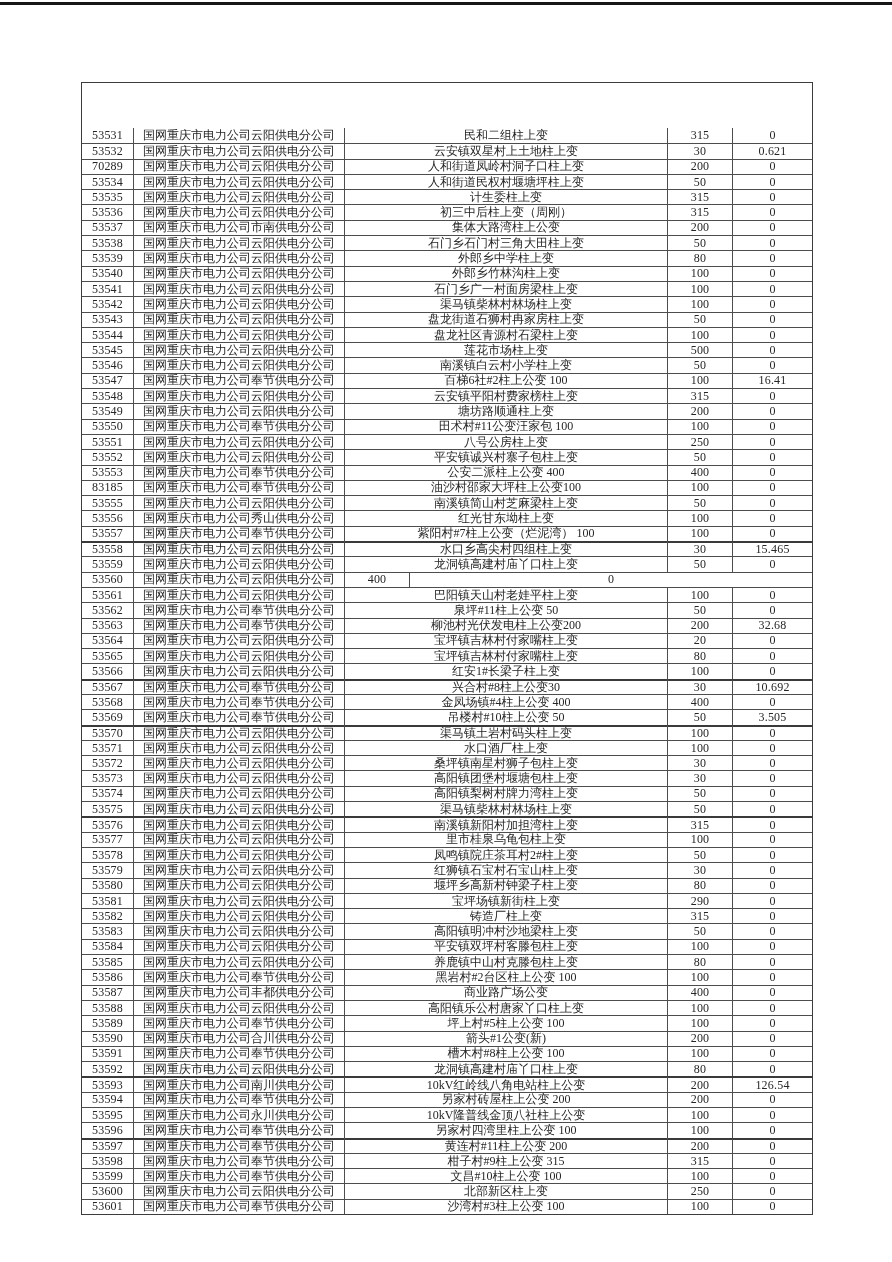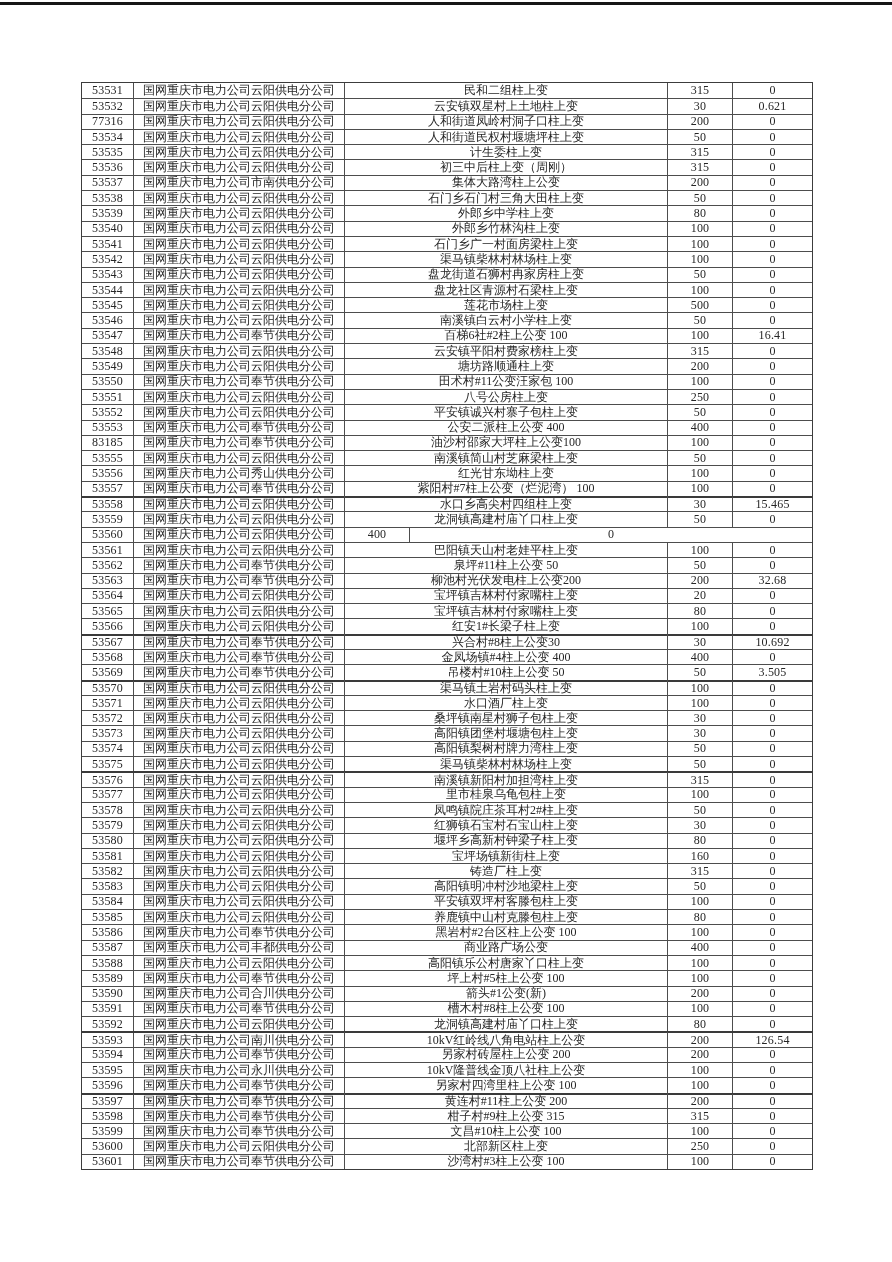--- a/index.html
+++ b/index.html
@@ -22,21 +22,21 @@
     border:1.5px solid #3c3c3c;
     box-sizing:border-box;
     background:#ffffff;
   }
   .row{
     display:flex;
     height:15.3px;
     box-sizing:border-box;
     border-top:1px solid #4d4d4d;
   }
-  .row:first-child{border-top:none;}
+  .row:first-child{border-top:none;margin-top:45px;}
   .row.thick{border-top-width:2px;border-top-color:#3a3a3a;align-items:center;}
   .cell{
     display:flex;
     align-items:center;
     justify-content:center;
     box-sizing:border-box;
     border-right:1px solid #4d4d4d;
     font-size:12px;
     color:#262626;
     white-space:nowrap;
@@ -64,21 +64,21 @@
         <div class="cell c-val">0</div>
       </div>
       <div class="row">
         <div class="cell c-id">53532</div>
         <div class="cell c-company">国网重庆市电力公司云阳供电分公司</div>
         <div class="cell c-name">云安镇双星村上土地柱上变</div>
         <div class="cell c-cap">30</div>
         <div class="cell c-val">0.621</div>
       </div>
       <div class="row">
-        <div class="cell c-id">77316</div>
+        <div class="cell c-id">70289</div>
         <div class="cell c-company">国网重庆市电力公司云阳供电分公司</div>
         <div class="cell c-name">人和街道凤岭村洞子口柱上变</div>
         <div class="cell c-cap">200</div>
         <div class="cell c-val">0</div>
       </div>
       <div class="row">
         <div class="cell c-id">53534</div>
         <div class="cell c-company">国网重庆市电力公司云阳供电分公司</div>
         <div class="cell c-name">人和街道民权村堰塘坪柱上变</div>
         <div class="cell c-cap">50</div>
@@ -402,21 +402,21 @@
         <div class="cell c-id">53580</div>
         <div class="cell c-company">国网重庆市电力公司云阳供电分公司</div>
         <div class="cell c-name">堰坪乡高新村钟梁子柱上变</div>
         <div class="cell c-cap">80</div>
         <div class="cell c-val">0</div>
       </div>
       <div class="row">
         <div class="cell c-id">53581</div>
         <div class="cell c-company">国网重庆市电力公司云阳供电分公司</div>
         <div class="cell c-name">宝坪场镇新街柱上变</div>
-        <div class="cell c-cap">160</div>
+        <div class="cell c-cap">290</div>
         <div class="cell c-val">0</div>
       </div>
       <div class="row">
         <div class="cell c-id">53582</div>
         <div class="cell c-company">国网重庆市电力公司云阳供电分公司</div>
         <div class="cell c-name">铸造厂柱上变</div>
         <div class="cell c-cap">315</div>
         <div class="cell c-val">0</div>
       </div>
       <div class="row">

